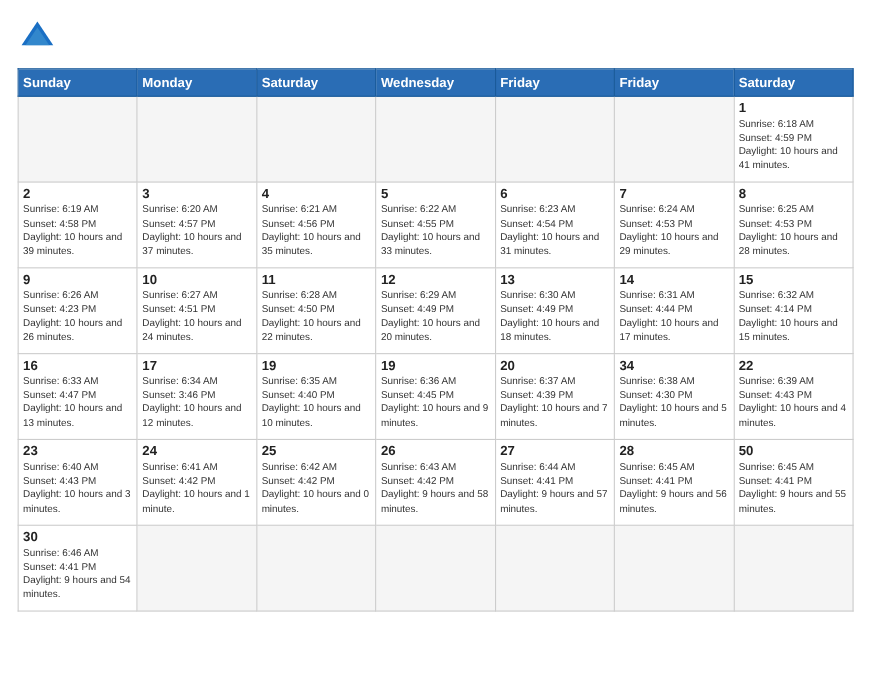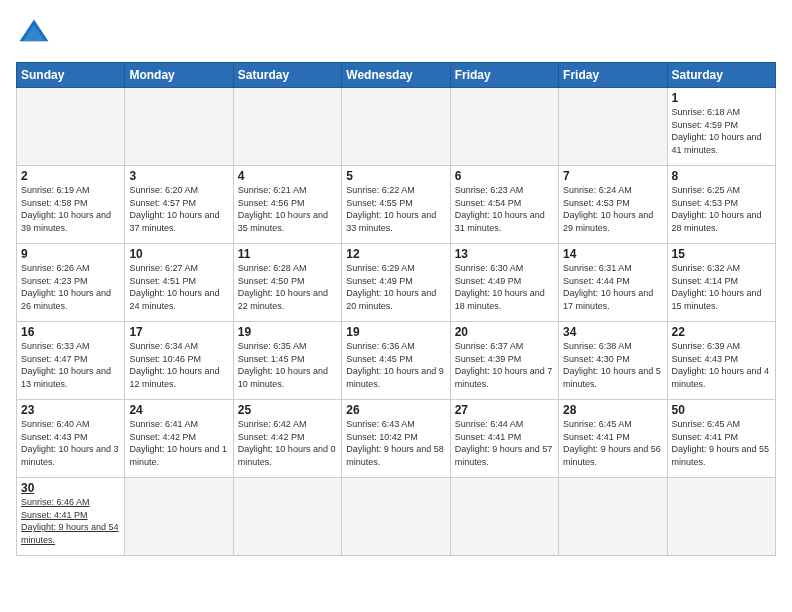--- a/index.html
+++ b/index.html
@@ -82,21 +82,20 @@
       display: block;
       margin-bottom: 1px;
     }
     .cell-info {
       font-size: 9px;
       color: #333;
       line-height: 1.4;
     }
     .last-row td {
       height: 68px;
-      text-decoration: underline;
     }
   </style>
 </head>
 <body>
 
 <div class="page">
   <div class="header">
     <div class="logo">
       <svg class="logo-icon" viewBox="0 0 40 40">
         <polygon points="20,4 36,28 4,28" fill="#1a6fc4"></polygon>
@@ -246,28 +245,28 @@
           <td>
             <span class="cell-date">16</span>
             <div class="cell-info">Sunrise: 6:33 AM
 Sunset: 4:47 PM
 Daylight: 10 hours
 and 13 minutes.</div>
           </td>
           <td>
             <span class="cell-date">17</span>
             <div class="cell-info">Sunrise: 6:34 AM
-Sunset: 10:46 PM
+Sunset: 3:46 PM
 Daylight: 10 hours
 and 12 minutes.</div>
           </td>
           <td>
             <span class="cell-date">19</span>
             <div class="cell-info">Sunrise: 6:35 AM
-Sunset: 1:45 PM
+Sunset: 4:40 PM
 Daylight: 10 hours
 and 10 minutes.</div>
           </td>
           <td>
             <span class="cell-date">19</span>
             <div class="cell-info">Sunrise: 6:36 AM
 Sunset: 4:45 PM
 Daylight: 10 hours
 and 9 minutes.</div>
           </td>
@@ -311,21 +310,21 @@
           <td>
             <span class="cell-date">25</span>
             <div class="cell-info">Sunrise: 6:42 AM
 Sunset: 4:42 PM
 Daylight: 10 hours
 and 0 minutes.</div>
           </td>
           <td>
             <span class="cell-date">26</span>
             <div class="cell-info">Sunrise: 6:43 AM
-Sunset: 10:42 PM
+Sunset: 4:42 PM
 Daylight: 9 hours
 and 58 minutes.</div>
           </td>
           <td>
             <span class="cell-date">27</span>
             <div class="cell-info">Sunrise: 6:44 AM
 Sunset: 4:41 PM
 Daylight: 9 hours
 and 57 minutes.</div>
           </td>

